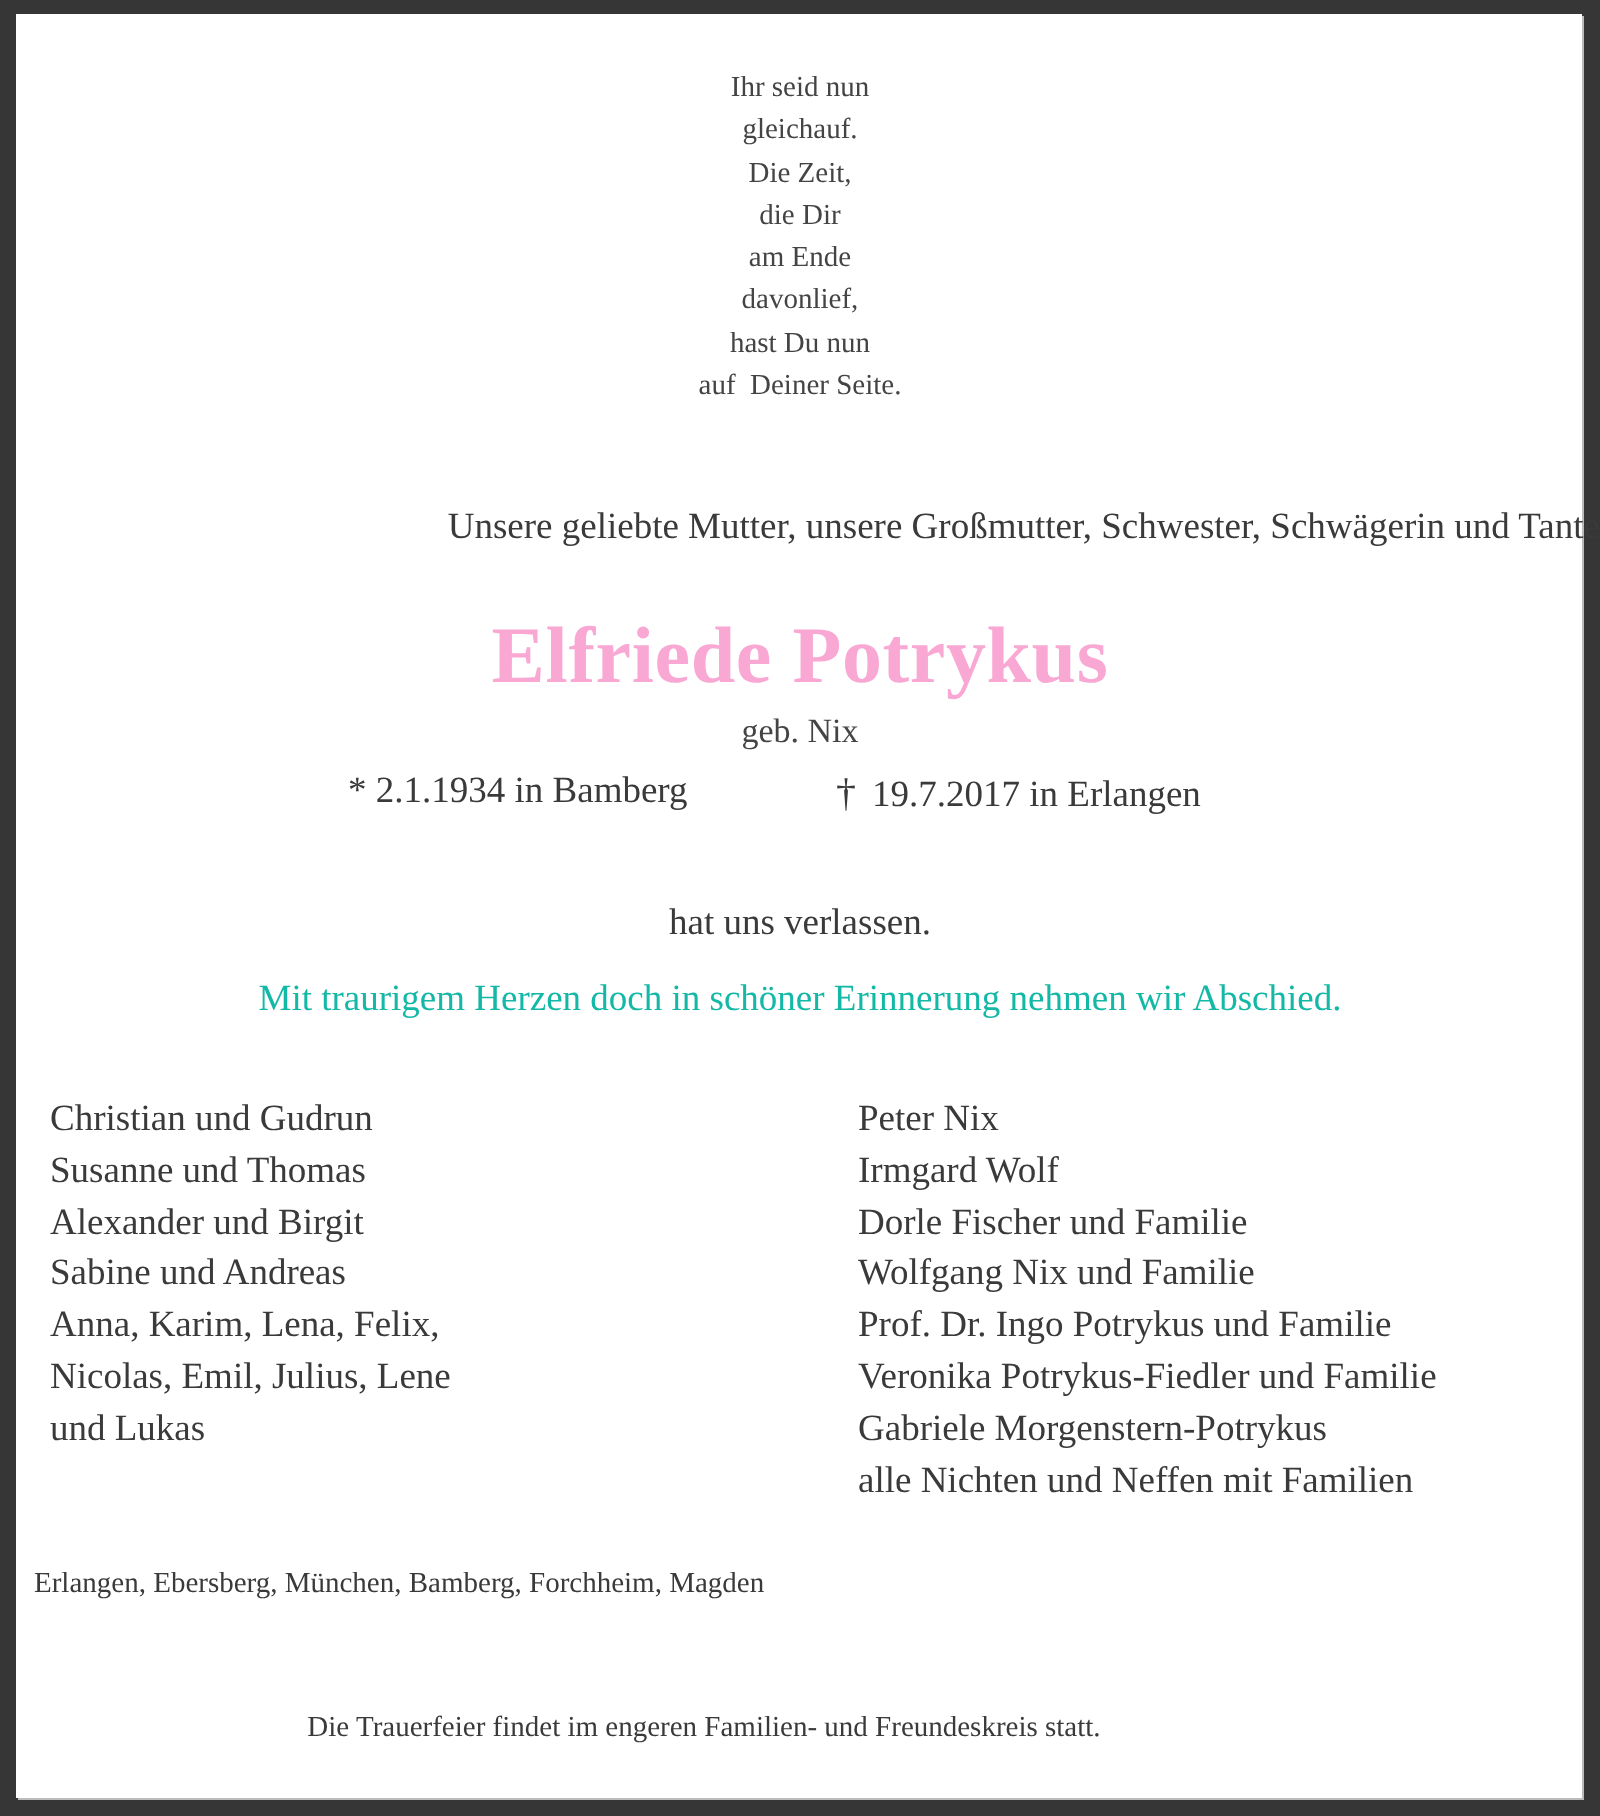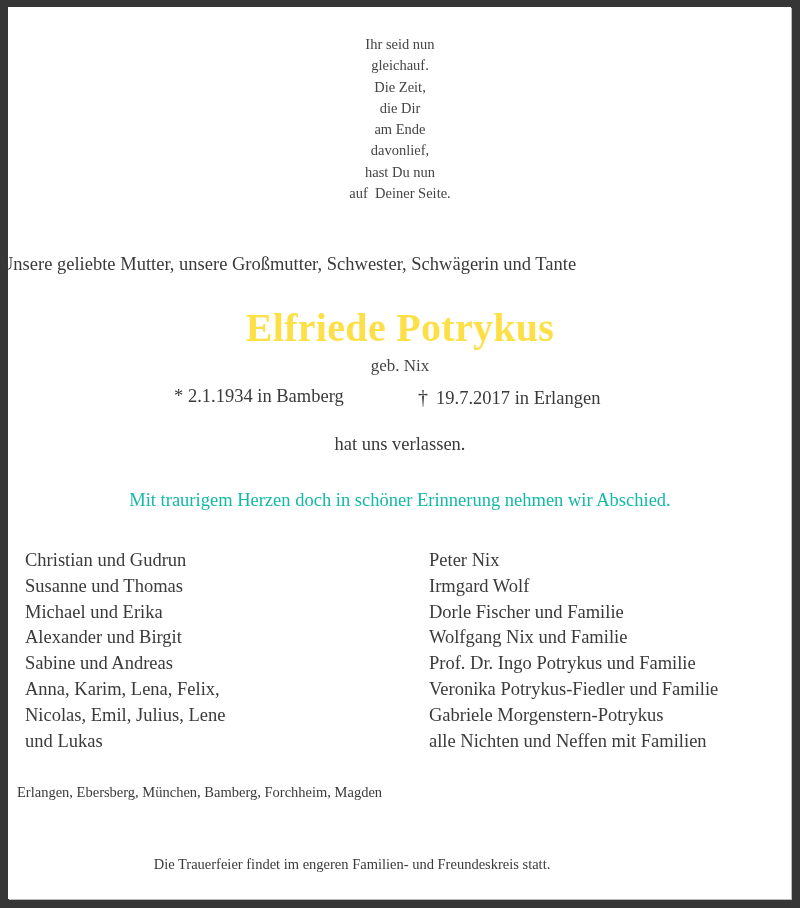--- a/index.html
+++ b/index.html
@@ -9,27 +9,27 @@
   }
   .sheet {
     position:absolute; left:8px; top:7px; width:783px; height:892px;
     background:#fff; box-shadow: 1px 1px 0 #bbb;
   }
   .poem {
     position:absolute; left:0; width:800px; top:34px; text-align:center;
     font-size:14.5px; line-height:21.3px; color:#444;
   }
   .poem div { white-space:pre; }
-  .intro { position:absolute; left:0; width:800px; top:254px; text-align:left; font-size:18.5px; color:#3a3a3a; }
-  .name { position:absolute; left:0; width:800px; top:304px; text-align:center; font-size:40px; font-weight:bold; color:#fde047; letter-spacing:0.3px; }
+  .intro { position:absolute; left:0; width:800px; top:254px; text-align:right; font-size:18.5px; color:#3a3a3a; }
+  .name { position:absolute; left:0; width:800px; top:304px; text-align:center; font-size:40px; font-weight:bold; color:#f9a8d4; letter-spacing:0.3px; }
   .maiden { position:absolute; left:0; width:800px; top:356px; text-align:center; font-size:17px; color:#444; }
   .birth { position:absolute; left:174px; top:386px; font-size:18.5px; color:#3a3a3a; }
   .death { position:absolute; left:418px; top:386px; font-size:18.5px; color:#3a3a3a; }
   .cross { font-size:20px; margin-right:8px; }
-  .left-msg { position:absolute; left:0; width:800px; top:434px; text-align:center; font-size:18.5px; color:#3a3a3a; }
+  .left-msg { position:absolute; left:0; width:800px; top:452px; text-align:center; font-size:18.5px; color:#3a3a3a; }
   .farewell { position:absolute; left:0; width:800px; top:490px; text-align:center; font-size:18.5px; color:#14b8a6; }
   .col { position:absolute; top:548px; font-size:18.5px; line-height:25.8px; color:#3a3a3a; }
   .col.left { left:25px; }
   .col.right { left:429px; }
   .places { position:absolute; left:17px; top:784px; font-size:14.5px; color:#3a3a3a; }
   .service { position:absolute; left:0; width:704px; top:856px; text-align:center; font-size:14.5px; color:#3a3a3a; }
 </style>
 </head>
 <body>
 
@@ -55,21 +55,20 @@
 <div class="death">
   <span class="cross">†</span><span>19.7.2017 in Erlangen</span>
 </div>
 
 <div class="left-msg">hat uns verlassen.</div>
 <div class="farewell">Mit traurigem Herzen doch in schöner Erinnerung nehmen wir Abschied.</div>
 
 <div class="col left">
   <div>Christian und Gudrun</div>
   <div>Susanne und Thomas</div>
-  <div>Michael und Erika</div>
   <div>Alexander und Birgit</div>
   <div>Sabine und Andreas</div>
   <div>Anna, Karim, Lena, Felix,</div>
   <div>Nicolas, Emil, Julius, Lene</div>
   <div>und Lukas</div>
 </div>
 
 <div class="col right">
   <div>Peter Nix</div>
   <div>Irmgard Wolf</div>

